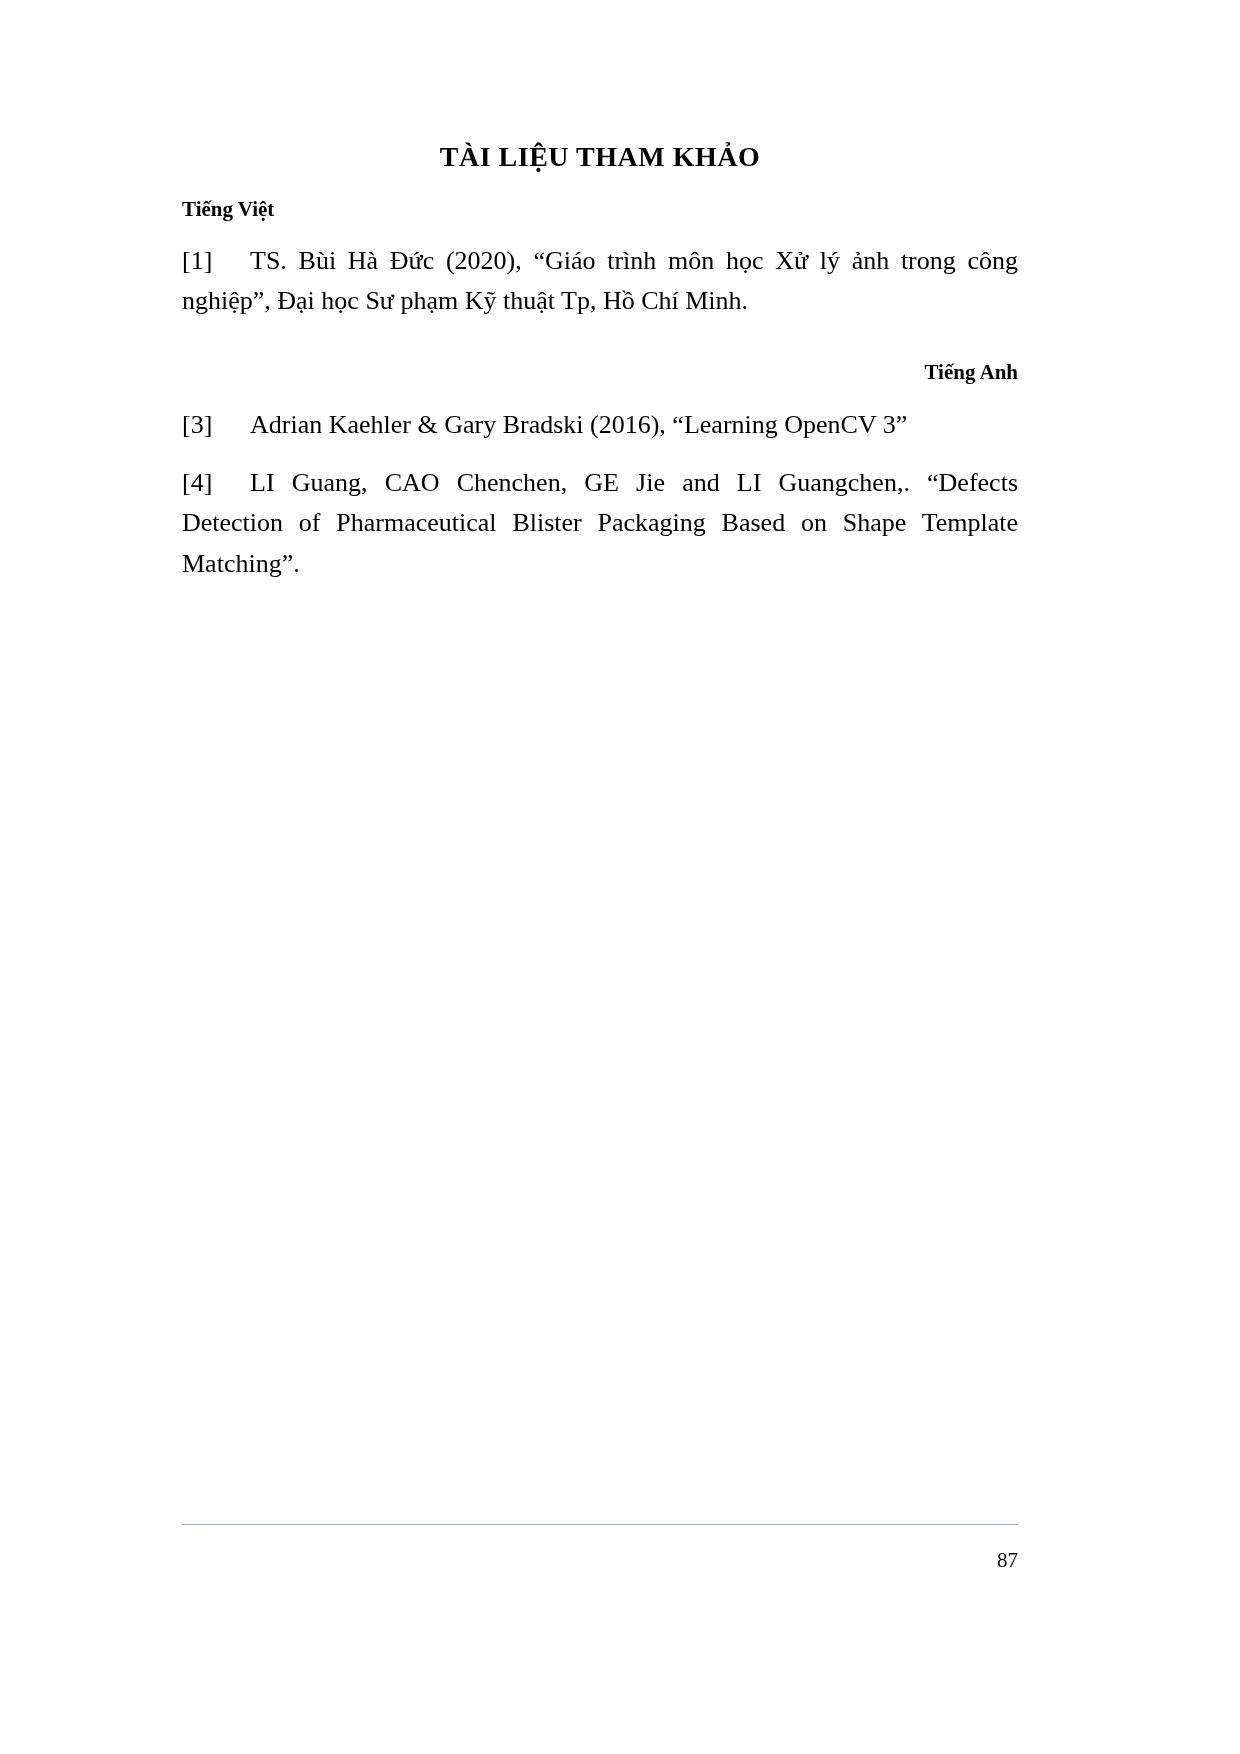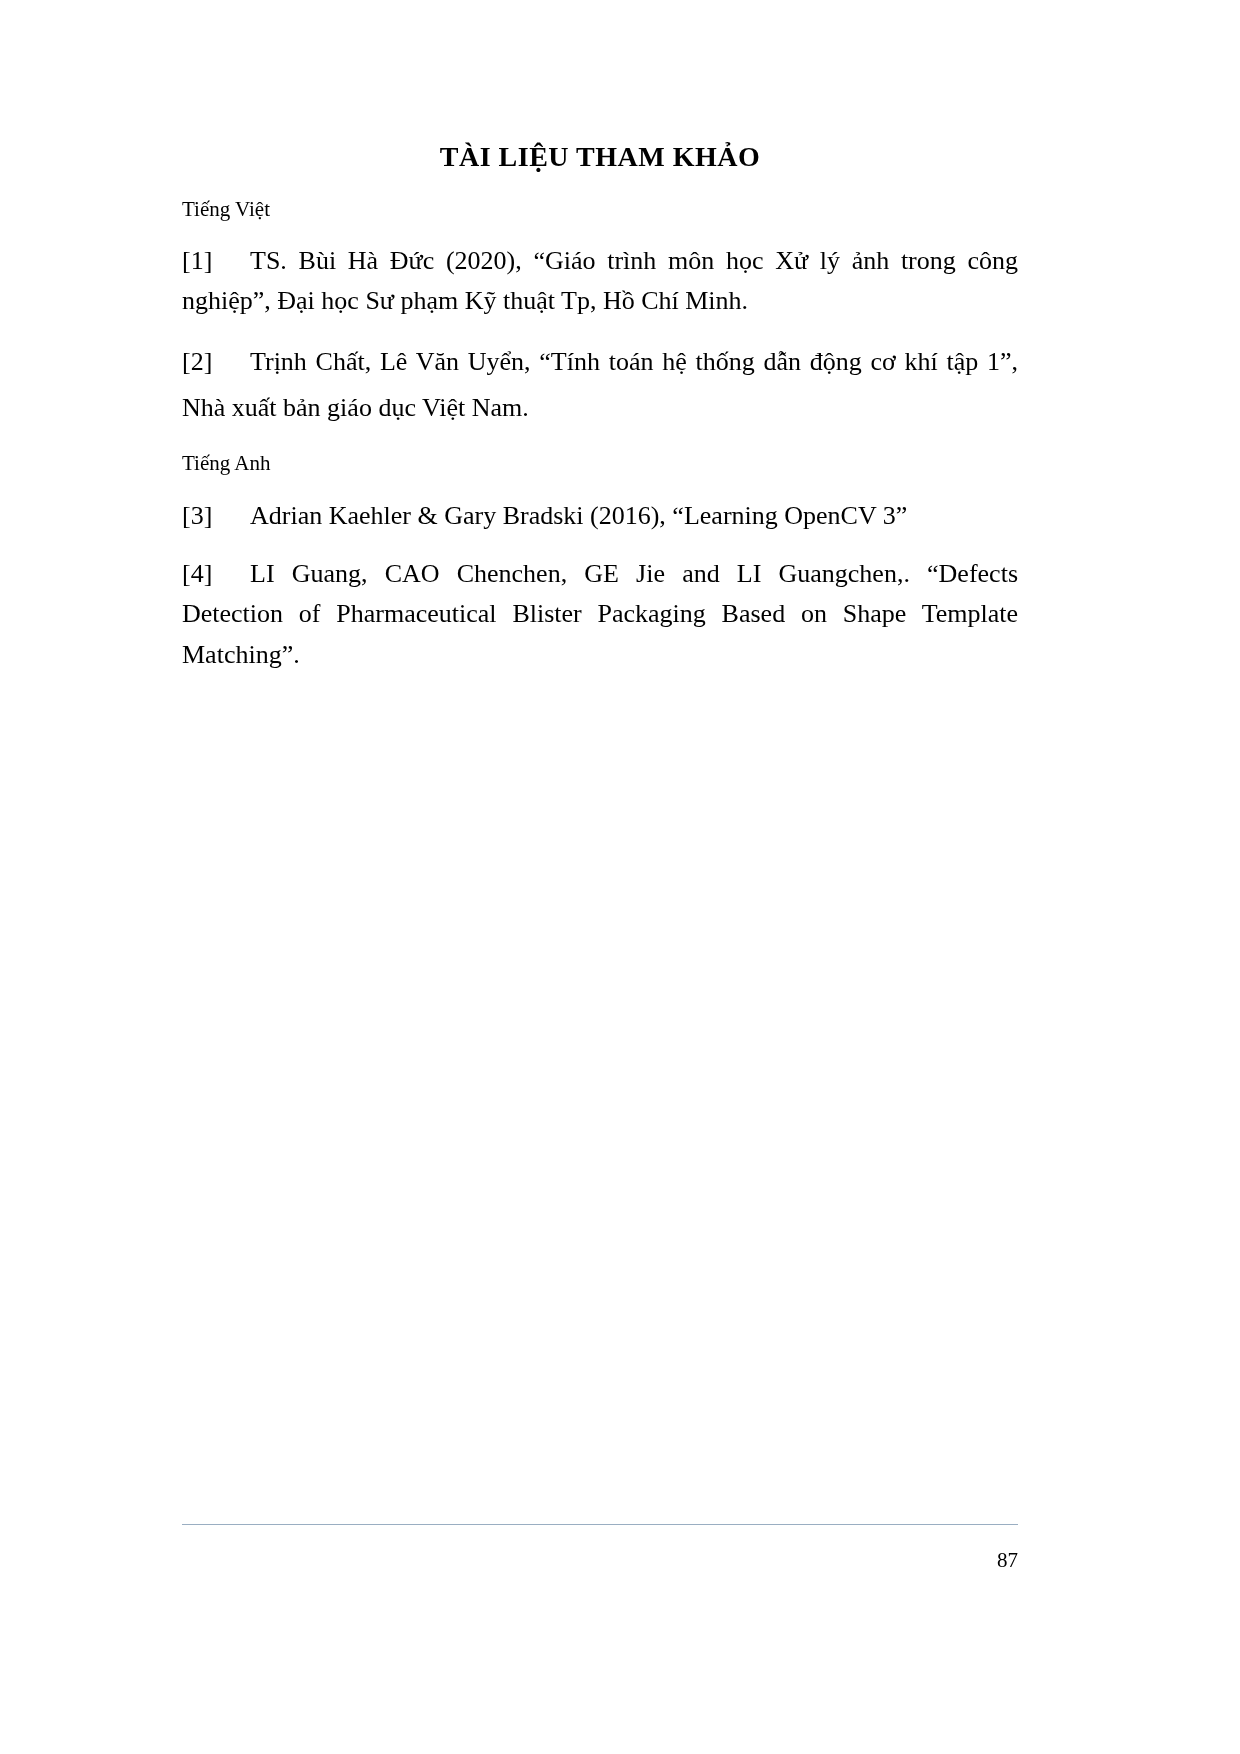--- a/index.html
+++ b/index.html
@@ -25,27 +25,28 @@
   }
   .doc-title {
     text-align: center;
     font-weight: bold;
     font-size: 28px;
     letter-spacing: 0.5px;
     margin: 0 0 22px 0;
     line-height: 1.2;
   }
   .section-heading {
-    font-weight: normal;
+    font-weight: bold;
     font-size: 21px;
     margin: 0 0 18px 0;
     line-height: 1.3;
   }
   .section-heading.second {
-    margin-top: 20px;
+    margin-top: 38px;
+    text-align: right;
   }
   .ref {
     font-size: 26px;
     line-height: 1.55;
     margin: 0 0 18px 0;
     text-align: justify;
     text-justify: inter-word;
   }
   .ref .num {
     display: inline-block;
@@ -79,23 +80,20 @@
   <div class="content">
 
     <h1 class="doc-title">TÀI LIỆU THAM KHẢO</h1>
 
     <h2 class="section-heading">Tiếng Việt</h2>
 
     <p class="ref">
       <span class="num">[1]</span><span>TS. Bùi Hà Đức (2020), “Giáo trình môn học Xử lý ảnh trong công nghiệp”, Đại học Sư phạm Kỹ thuật Tp, Hồ Chí Minh.</span>
     </p>
 
-    <p class="ref wide">
-      <span class="num">[2]</span><span>Trịnh Chất, Lê Văn Uyển, “Tính toán hệ thống dẫn động cơ khí tập 1”, Nhà xuất bản giáo dục Việt Nam.</span>
-    </p>
 
     <h2 class="section-heading second">Tiếng Anh</h2>
 
     <p class="ref">
       <span class="num">[3]</span><span>Adrian Kaehler &amp; Gary Bradski (2016), “Learning OpenCV 3”</span>
     </p>
 
     <p class="ref">
       <span class="num">[4]</span><span>LI Guang, CAO Chenchen, GE Jie and LI Guangchen,. “Defects Detection of Pharmaceutical Blister Packaging Based on Shape Template Matching”.</span>
     </p>

